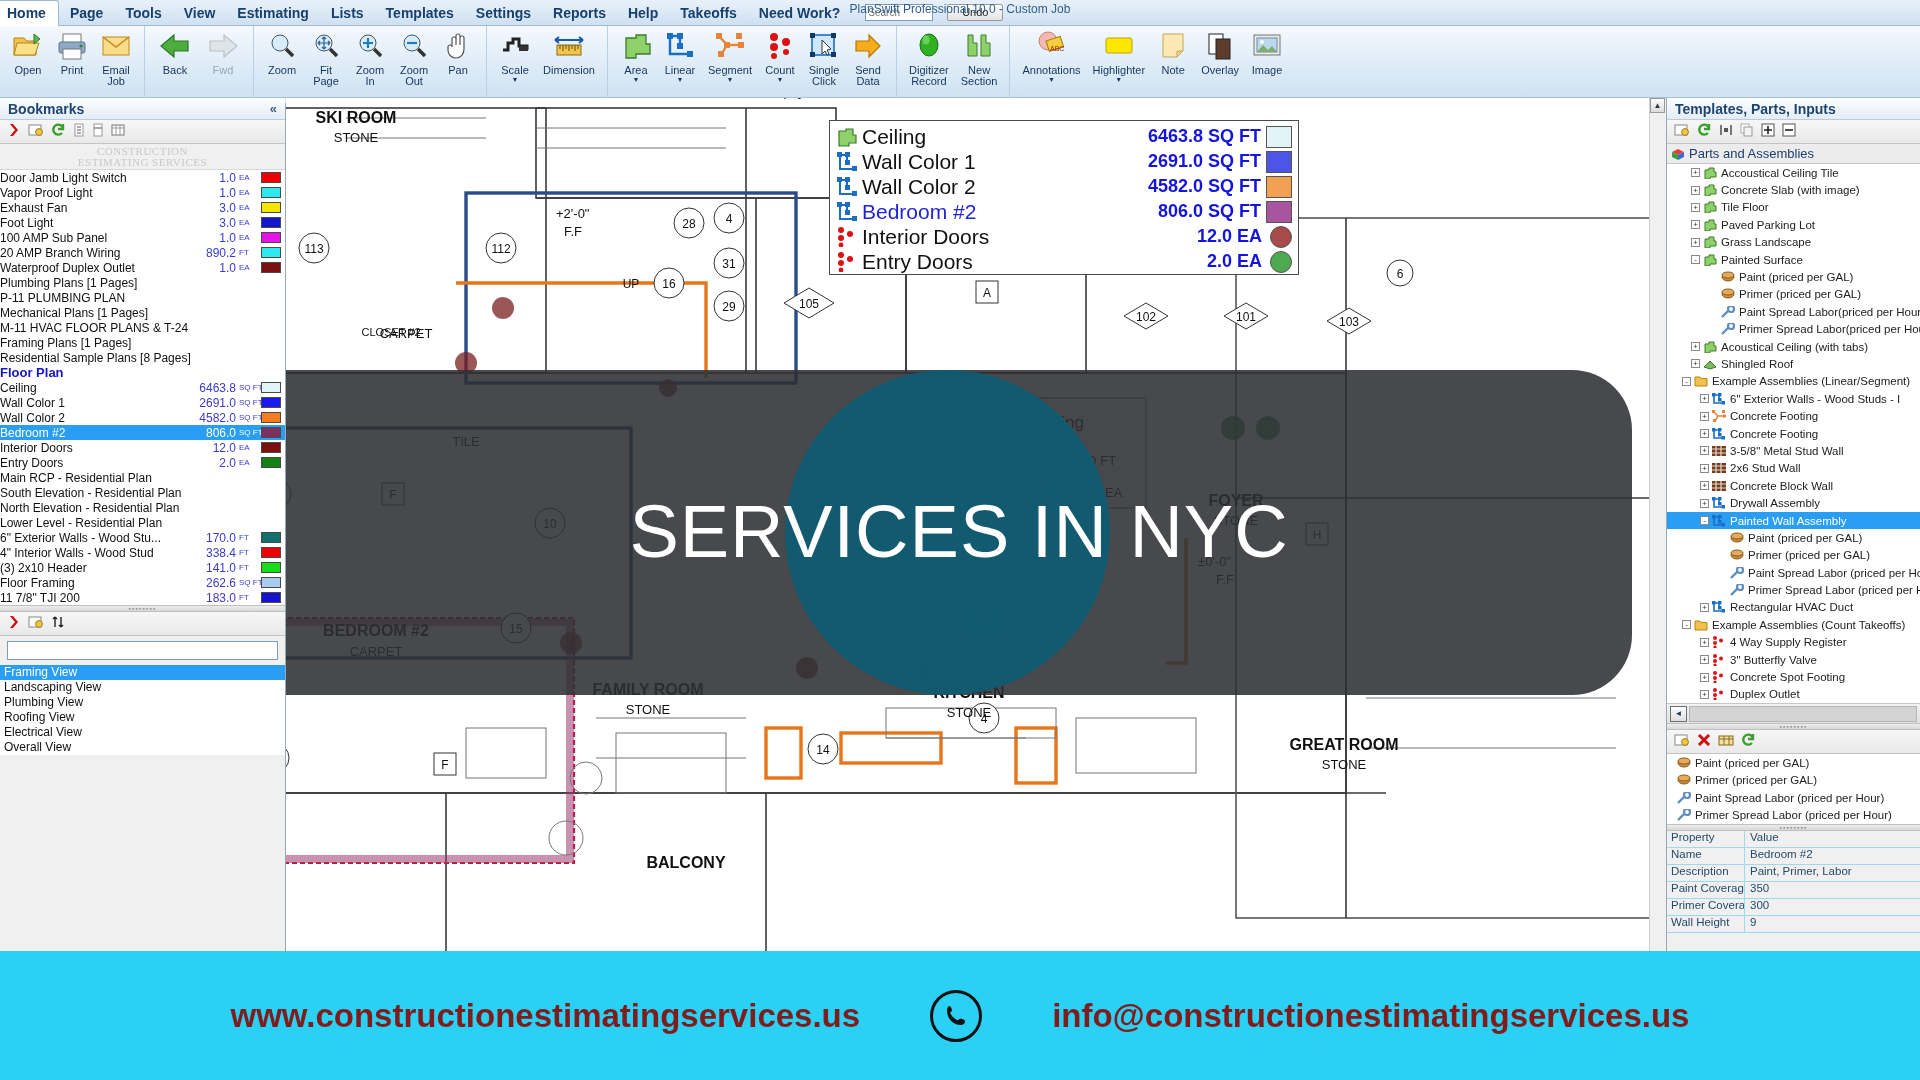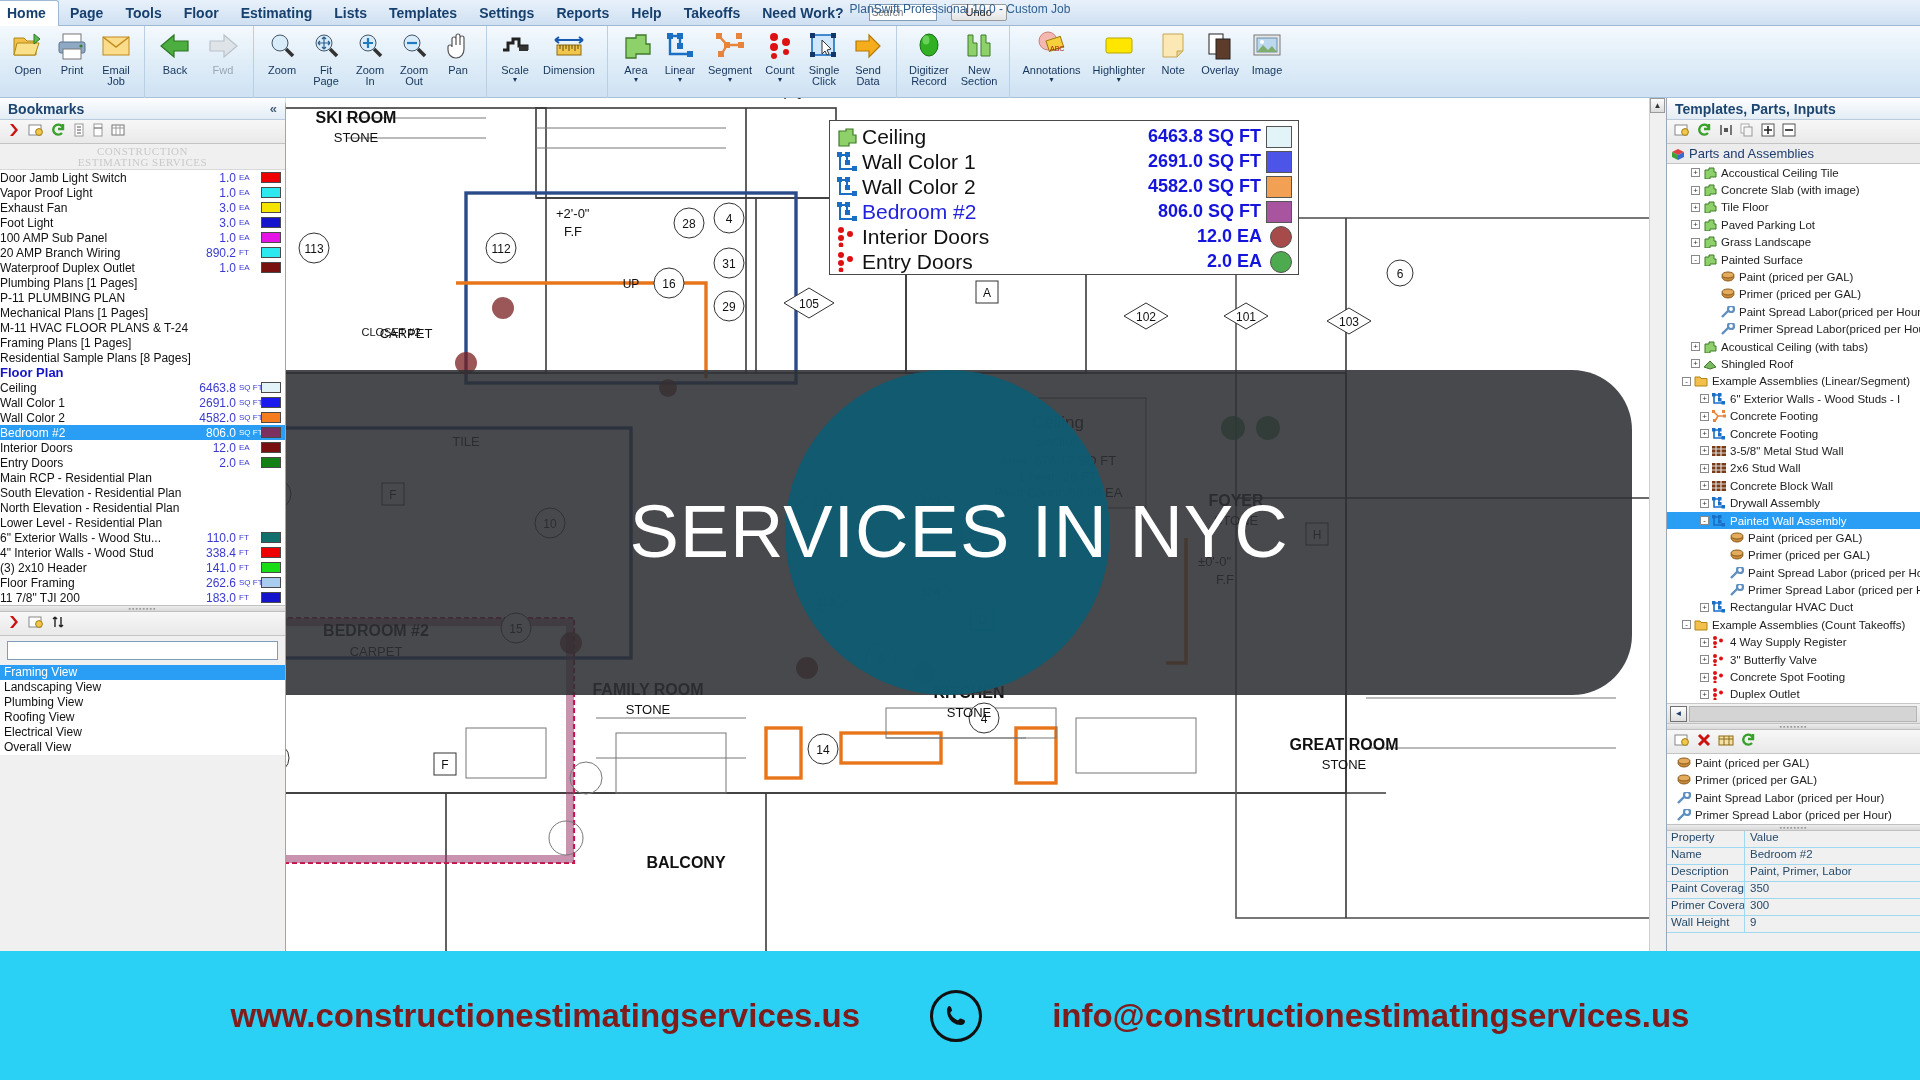--- a/index.html
+++ b/index.html
@@ -221,21 +221,21 @@
     display:flex; align-items:center; justify-content:center;
   }
 </style>
 </head>
 <body>
 
 <div class="menubar">
   <div class="m-item first">Home</div>
   <div class="m-item">Page</div>
   <div class="m-item">Tools</div>
-  <div class="m-item">Floor</div>
+  <div class="m-item">View</div>
   <div class="m-item">Estimating</div>
   <div class="m-item">Lists</div>
   <div class="m-item">Templates</div>
   <div class="m-item">Settings</div>
   <div class="m-item">Reports</div>
   <div class="m-item">Help</div>
   <div class="m-item">Takeoffs</div>
   <div class="m-item">Need Work?</div>
   <input class="search-box" placeholder="Search" style="">
   <div class="undo-btn">Undo</div>
@@ -956,21 +956,21 @@
         <div class="swatch" style="visibility: hidden;"></div>
       </div>
       <div class="trow">
         <div class="tname">Lower Level - Residential Plan</div>
         <div class="tqty"></div>
         <div class="tunit"></div>
         <div class="swatch" style="visibility: hidden;"></div>
       </div>
       <div class="trow">
         <div class="tname">6" Exterior Walls - Wood Stu...</div>
-        <div class="tqty">110.0</div>
+        <div class="tqty">170.0</div>
         <div class="tunit">FT</div>
         <div class="swatch" style="background: rgb(17, 112, 110);"></div>
       </div>
       <div class="trow">
         <div class="tname">4" Interior Walls - Wood Stud</div>
         <div class="tqty">338.4</div>
         <div class="tunit">FT</div>
         <div class="swatch" style="background: rgb(238, 0, 0);"></div>
       </div>
       <div class="trow">

